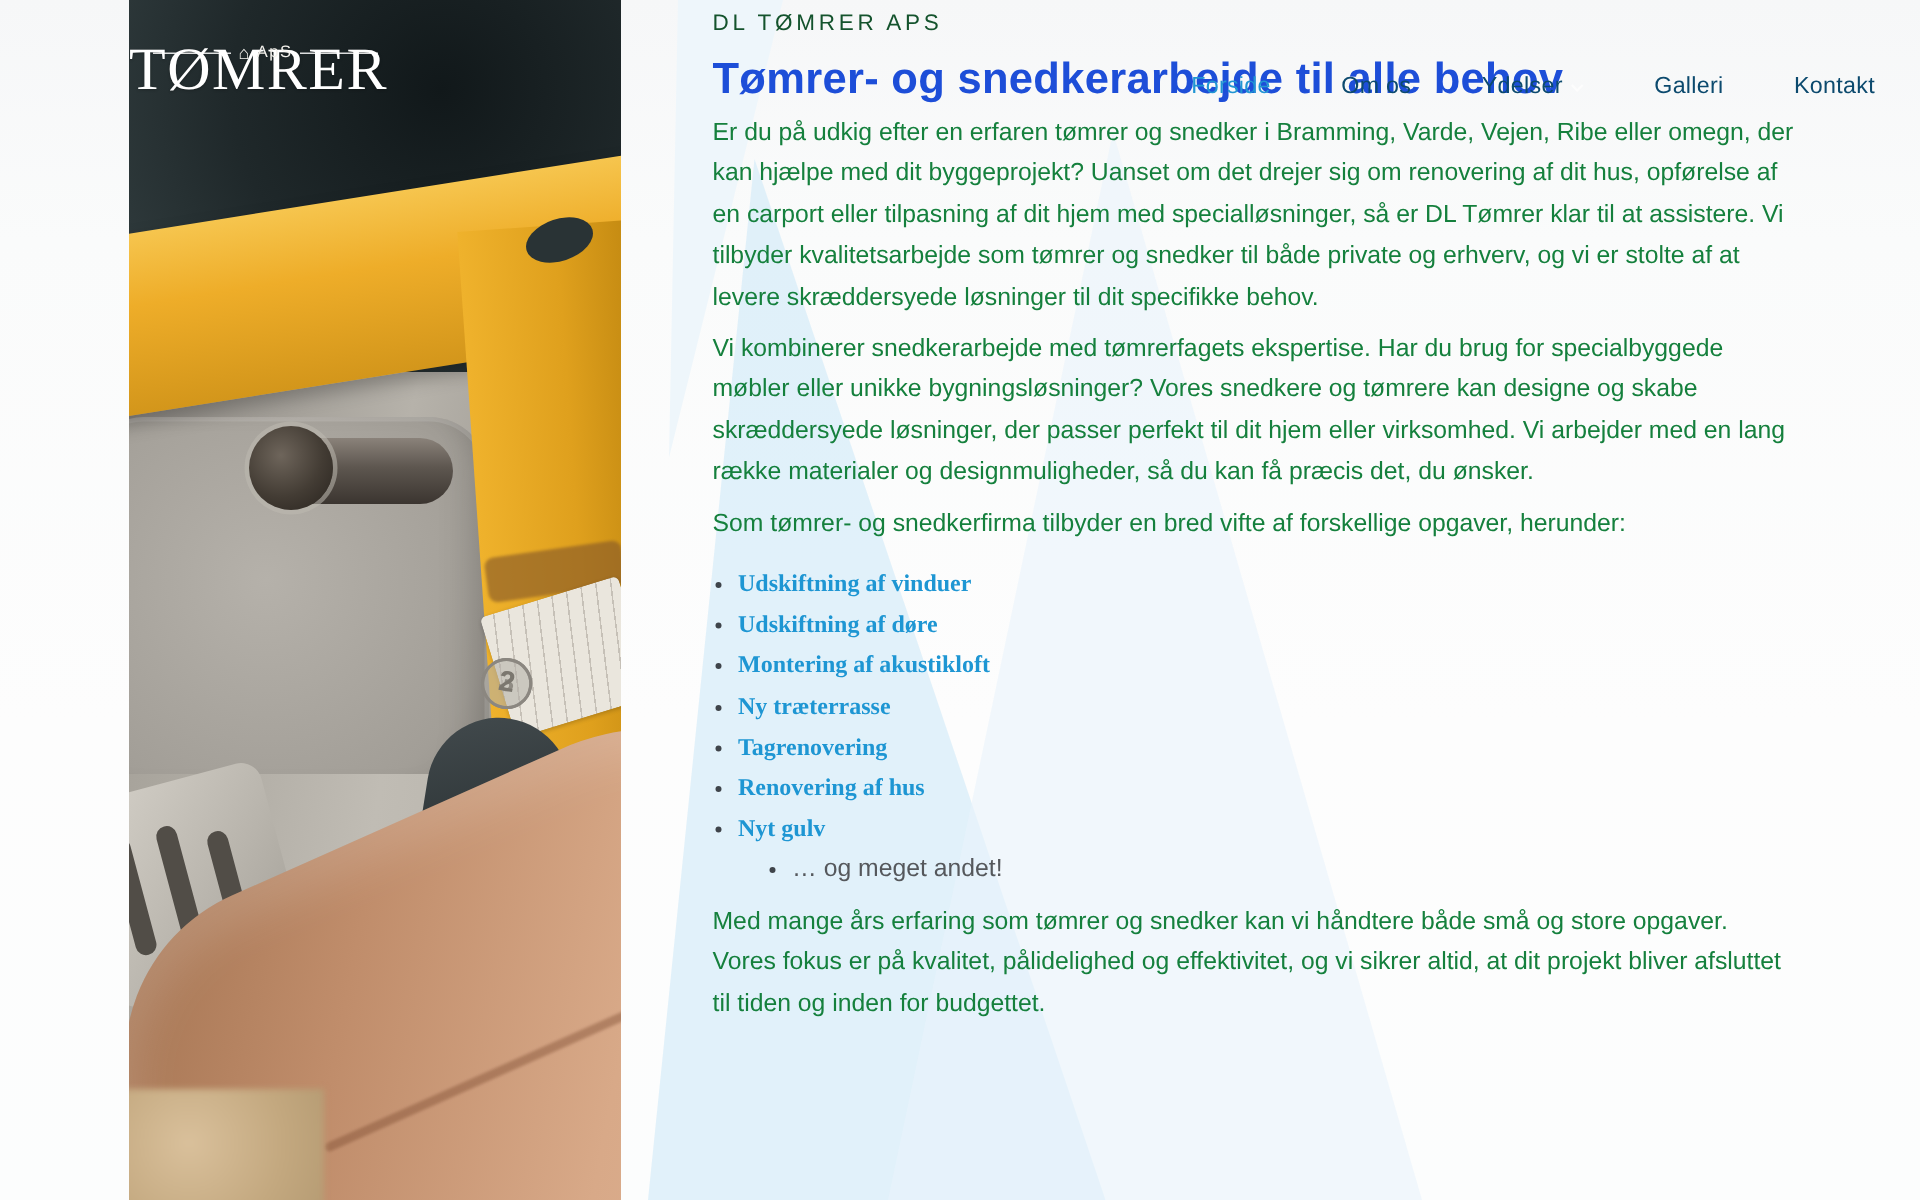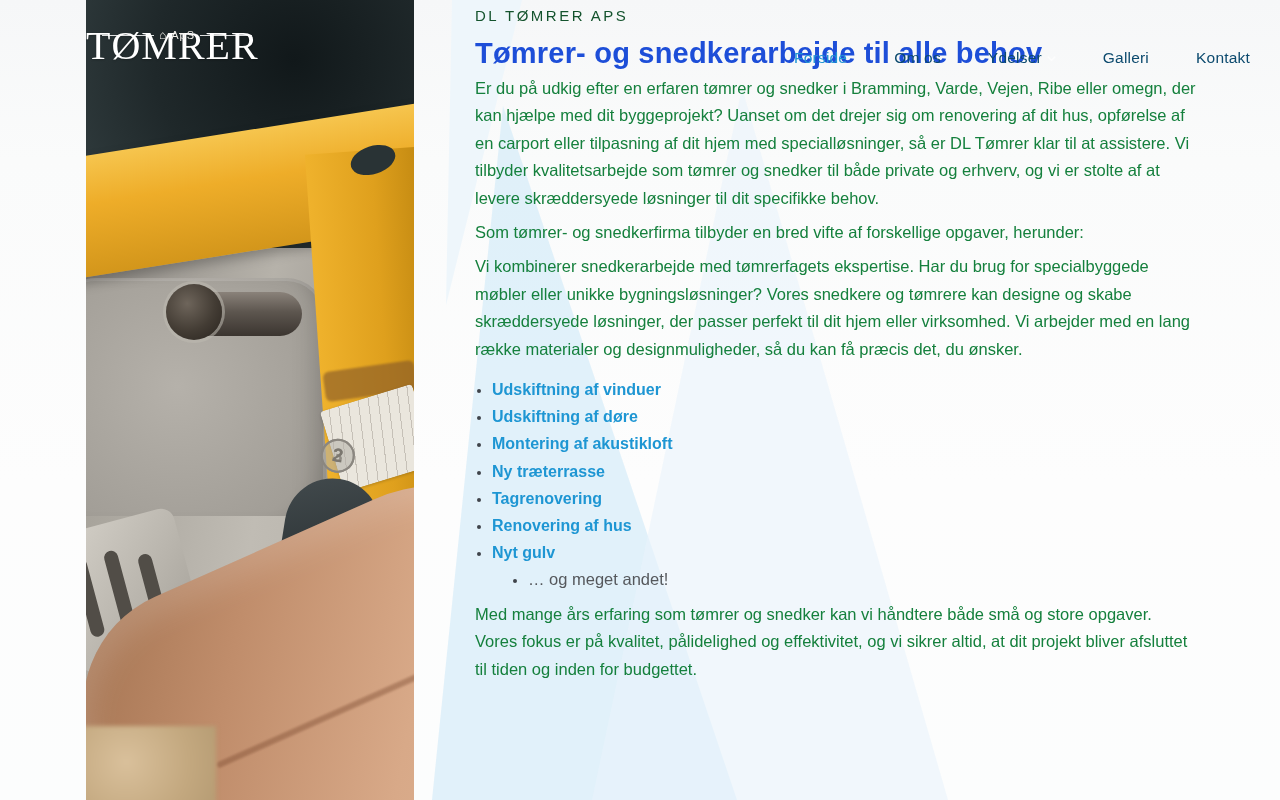--- a/index.html
+++ b/index.html
@@ -90,21 +90,21 @@
 
   
   .content { position:absolute; left:475px; top:0; width:722px; z-index:10; }
   .eyebrow { margin-top:7px; font-size:15px; letter-spacing:2.5px; color:#14532d; font-weight:400; }
   h1 { margin-top:15px; font-size:29px; line-height:1; font-weight:700; color:#1d4ed8; letter-spacing:.2px; }
   .content p { margin-top:7px; font-size:16.5px; line-height:27.4px; color:#15803d; }
   h2 { margin-top:26px; font-size:26.5px; font-weight:700; color:#3d4247; letter-spacing:.2px; }
   ul.tasks { margin:13px 0 0 0; padding-left:17px; list-style:disc; }
   ul.tasks li { line-height:27.2px; font-size:16px; }
   ul.tasks li::marker { color:#3f444a; font-size:13px; }
-  ul.tasks li a { color:#1e96d3; font-weight:700; text-decoration:none; cursor:pointer; }
+  ul.tasks li a { color:#1e96d3; font-weight:700; text-decoration:none; cursor:pointer;font-family:Liberation Serif, serif; }
   ul.tasks li.plain { color:#55585c; font-size:16.5px;margin-left:36px; }
 </style>
 </head>
 <body>
 
 <div class="wedges">
   <div class="wedge sliver"></div>
   <div class="wedge a"></div>
   <div class="wedge b"></div>
 </div>
@@ -161,23 +161,23 @@
   </a>
   <a>Galleri</a>
   <a>Kontakt</a>
 </nav>
 
 <main class="content">
   <div class="eyebrow">DL TØMRER APS</div>
   <h1>Tømrer- og snedkerarbejde til alle behov</h1>
   <p>Er du på udkig efter en erfaren tømrer og snedker i Bramming, Varde, Vejen, Ribe eller omegn, der kan hjælpe med dit byggeprojekt? Uanset om det drejer sig om renovering af dit hus, opførelse af en carport eller tilpasning af dit hjem med specialløsninger, så er DL Tømrer klar til at assistere. Vi tilbyder kvalitetsarbejde som tømrer og snedker til både private og erhverv, og vi er stolte af at levere skræddersyede løsninger til dit specifikke behov.</p>
 
+  <p>Vi kombinerer snedkerarbejde med tømrerfagets ekspertise. Har du brug for specialbyggede møbler eller unikke bygningsløsninger? Vores snedkere og tømrere kan designe og skabe skræddersyede løsninger, der passer perfekt til dit hjem eller virksomhed. Vi arbejder med en lang række materialer og designmuligheder, så du kan få præcis det, du ønsker.</p>
+
   <p>Som tømrer- og snedkerfirma tilbyder en bred vifte af forskellige opgaver, herunder:</p>
-
-  <p>Vi kombinerer snedkerarbejde med tømrerfagets ekspertise. Har du brug for specialbyggede møbler eller unikke bygningsløsninger? Vores snedkere og tømrere kan designe og skabe skræddersyede løsninger, der passer perfekt til dit hjem eller virksomhed. Vi arbejder med en lang række materialer og designmuligheder, så du kan få præcis det, du ønsker.</p>
 
   <ul class="tasks">
     <li><a>Udskiftning af vinduer</a></li>
     <li><a>Udskiftning af døre</a></li>
     <li><a>Montering af akustikloft</a></li>
     <li><a>Ny træterrasse</a></li>
     <li><a>Tagrenovering</a></li>
     <li><a>Renovering af hus</a></li>
     <li><a>Nyt gulv</a></li>
     <li class="plain">… og meget andet!</li>

